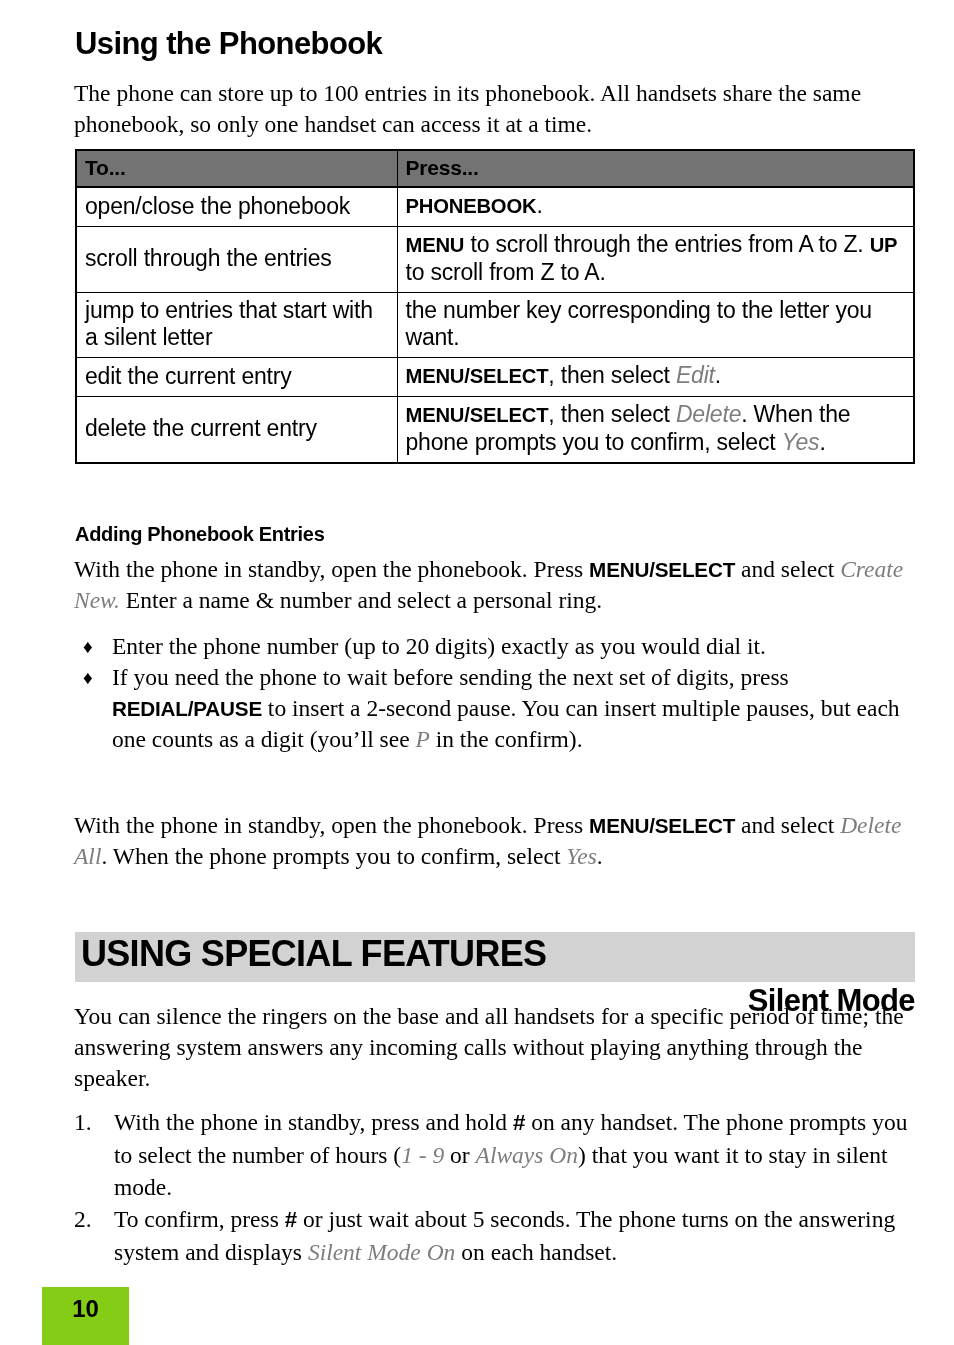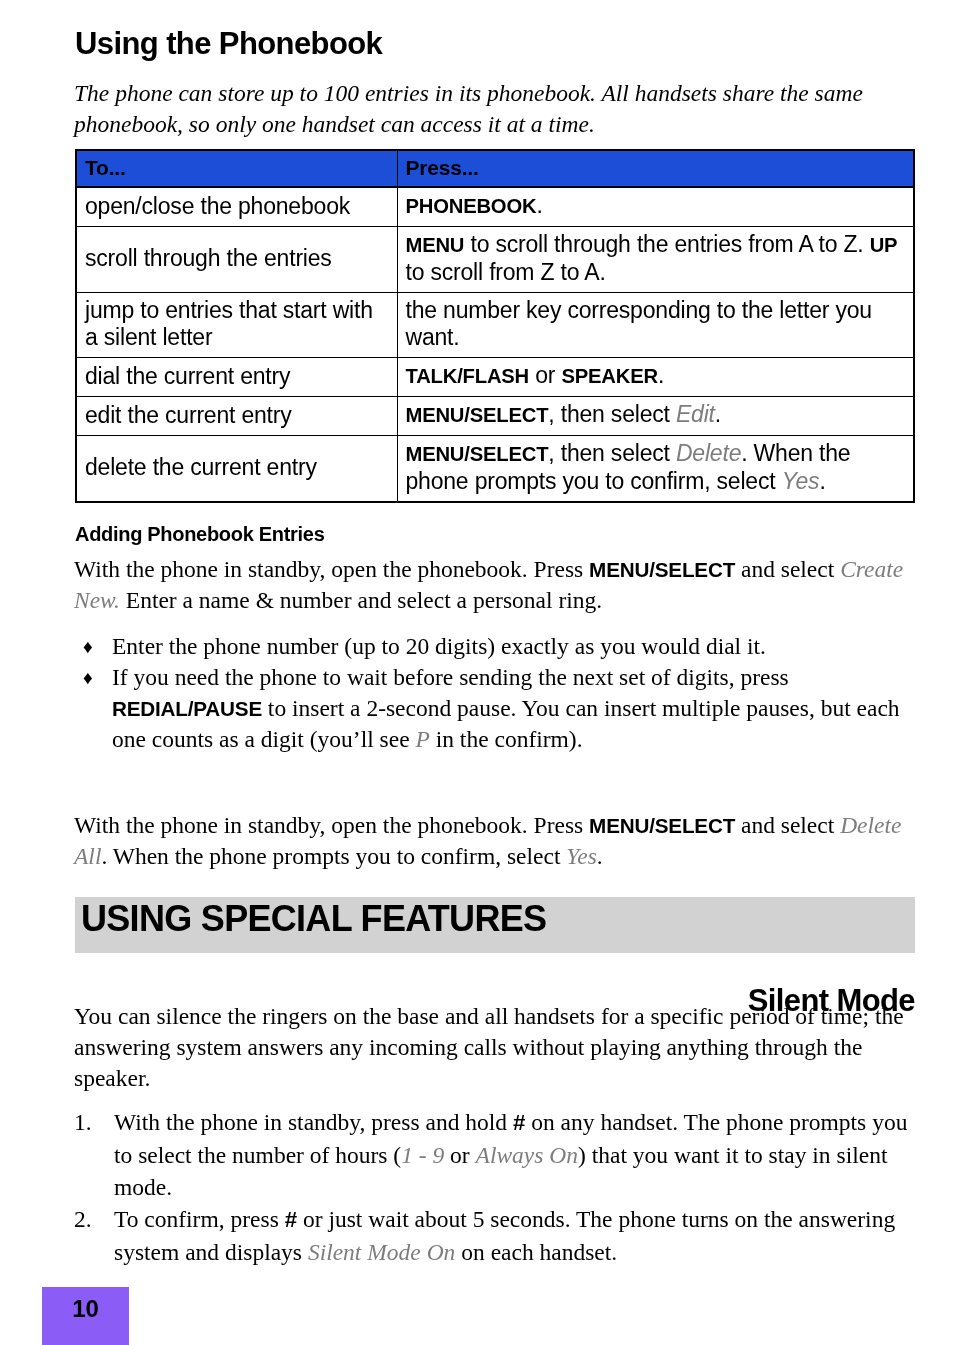--- a/index.html
+++ b/index.html
@@ -104,21 +104,21 @@
     padding: 4px 8px 6px 8px;
     vertical-align: middle;
     text-align: left;
     font-family: "Liberation Sans", "DejaVu Sans", sans-serif;
     font-weight: 400;
     font-size: 23px;
     line-height: 27px;
     letter-spacing: -0.2px;
   }
   table.pb-table thead th {
-    background: #1d4ed8;
+    background: #737373;
     font-weight: 700;
     font-size: 21px;
     border-bottom: 2px solid #000;
     padding-top: 3px;
     padding-bottom: 5px;
   }
   table.pb-table col.c1 { width: 321px; }
   table.pb-table col.c2 { width: 517px; }
 
   
@@ -166,42 +166,42 @@
     line-height: 32px;
   }
 
   
   .page-num-box {
     position: absolute;
     left: 20px;
     top: 1287px;
     width: 87px;
     height: 58px;
-    background: #8b5cf6;
+    background: #84cc16;
   }
   .page-num {
     position: absolute;
     left: 0;
     top: 8px;
     width: 87px;
     text-align: center;
     font-family: "Liberation Sans", "DejaVu Sans", sans-serif;
     font-weight: 700;
     font-size: 24px;
     color: #000;
   }
 </style>
 </head>
 <body>
 
 <div class="page">
 
   <h1 class="section-title" style="left:53px; top:28px; width:840px;">Using the Phonebook</h1>
 
-  <p class="body" style="left:52px; top:78px; width:845px;font-style:italic;">The phone can store up to 100 entries in its phonebook. All handsets share the same phonebook, so only one handset can access it at a time.</p>
+  <p class="body" style="left:52px; top:78px; width:845px;">The phone can store up to 100 entries in its phonebook. All handsets share the same phonebook, so only one handset can access it at a time.</p>
 
   <table class="pb-table">
     <colgroup>
         <col class="c1">
         <col class="c2">
       </colgroup>
     <thead>
       <tr>
         <th>To...</th>
         <th>Press...</th>
@@ -214,24 +214,20 @@
         </tr>
         <tr>
           <td>scroll through the entries</td>
           <td><span class="key">MENU</span><span> to scroll through the entries from A to Z. </span><span class="key">UP</span><span> to scroll from Z to A.</span></td>
         </tr>
         <tr>
           <td>jump to entries that start with a silent letter</td>
           <td><span>the number key corresponding to the letter you want.</span></td>
         </tr>
         <tr>
-          <td>dial the current entry</td>
-          <td><span class="key">TALK/FLASH</span><span> or </span><span class="key">SPEAKER</span><span>.</span></td>
-        </tr>
-        <tr>
           <td>edit the current entry</td>
           <td><span class="key">MENU/SELECT</span><span>, then select </span><span class="gray-ital-sans">Edit</span><span>.</span></td>
         </tr>
         <tr>
           <td>delete the current entry</td>
           <td><span class="key">MENU/SELECT</span><span>, then select </span><span class="gray-ital-sans">Delete</span><span>. When the phone prompts you to confirm, select </span><span class="gray-ital-sans">Yes</span><span>.</span></td>
         </tr>
       </tbody>
   </table>
 
@@ -240,21 +236,21 @@
   <p class="body rich" style="left:52px; top:554px; width:848px;"><span>With the phone in standby, open the phonebook. Press </span><span class="key">MENU/SELECT</span><span> and select </span><span class="gray-ital-serif">Create New.</span><span> Enter a name &amp; number and select a personal ring.</span></p>
 
   <ul class="bullet-list" style="left:58px; top:631px; width:840px;" id="adding-bullets">
       <li><span class="diamond">♦</span><span><span>Enter the phone number (up to 20 digits) exactly as you would dial it.</span></span></li>
       <li><span class="diamond">♦</span><span><span>If you need the phone to wait before sending the next set of digits, press </span><span class="key">REDIAL/PAUSE</span><span> to insert a 2-second pause. You can insert multiple pauses, but each one counts as a digit (you’ll see </span><span class="gray-ital-serif">P</span><span> in the confirm).</span></span></li>
     </ul>
 
 
   <p class="body rich" style="left:52px; top:810px; width:848px;"><span>With the phone in standby, open the phonebook. Press </span><span class="key">MENU/SELECT</span><span> and select </span><span class="gray-ital-serif">Delete All</span><span>. When the phone prompts you to confirm, select </span><span class="gray-ital-serif">Yes</span><span>.</span></p>
 
-  <div class="banner" style="top:897px; height:56px;">
+  <div class="banner" style="top:932px; height:50px;">
     <span class="banner-text">USING SPECIAL FEATURES</span>
   </div>
 
   <h1 class="section-title" style="left:53px; top:985px; width:840px;text-align:right;">Silent Mode</h1>
 
   <p class="body" style="left:52px; top:1001px; width:848px;">You can silence the ringers on the base and all handsets for a specific period of time; the answering system answers any incoming calls without playing anything through the speaker.</p>
 
   <ol class="num-list" style="left:52px; top:1106px; width:848px;" id="silent-steps">
       <li><span class="num">1.</span><span><span>With the phone in standby, press and hold </span><span class="hashkey">#</span><span> on any handset. The phone prompts you to select the number of hours (</span><span class="gray-ital-serif">1 - 9</span><span> or </span><span class="gray-ital-serif">Always On</span><span>) that you want it to stay in silent mode.</span></span></li>
       <li><span class="num">2.</span><span><span>To confirm, press </span><span class="hashkey">#</span><span> or just wait about 5 seconds. The phone turns on the answering system and displays </span><span class="gray-ital-serif">Silent Mode On</span><span> on each handset.</span></span></li>

